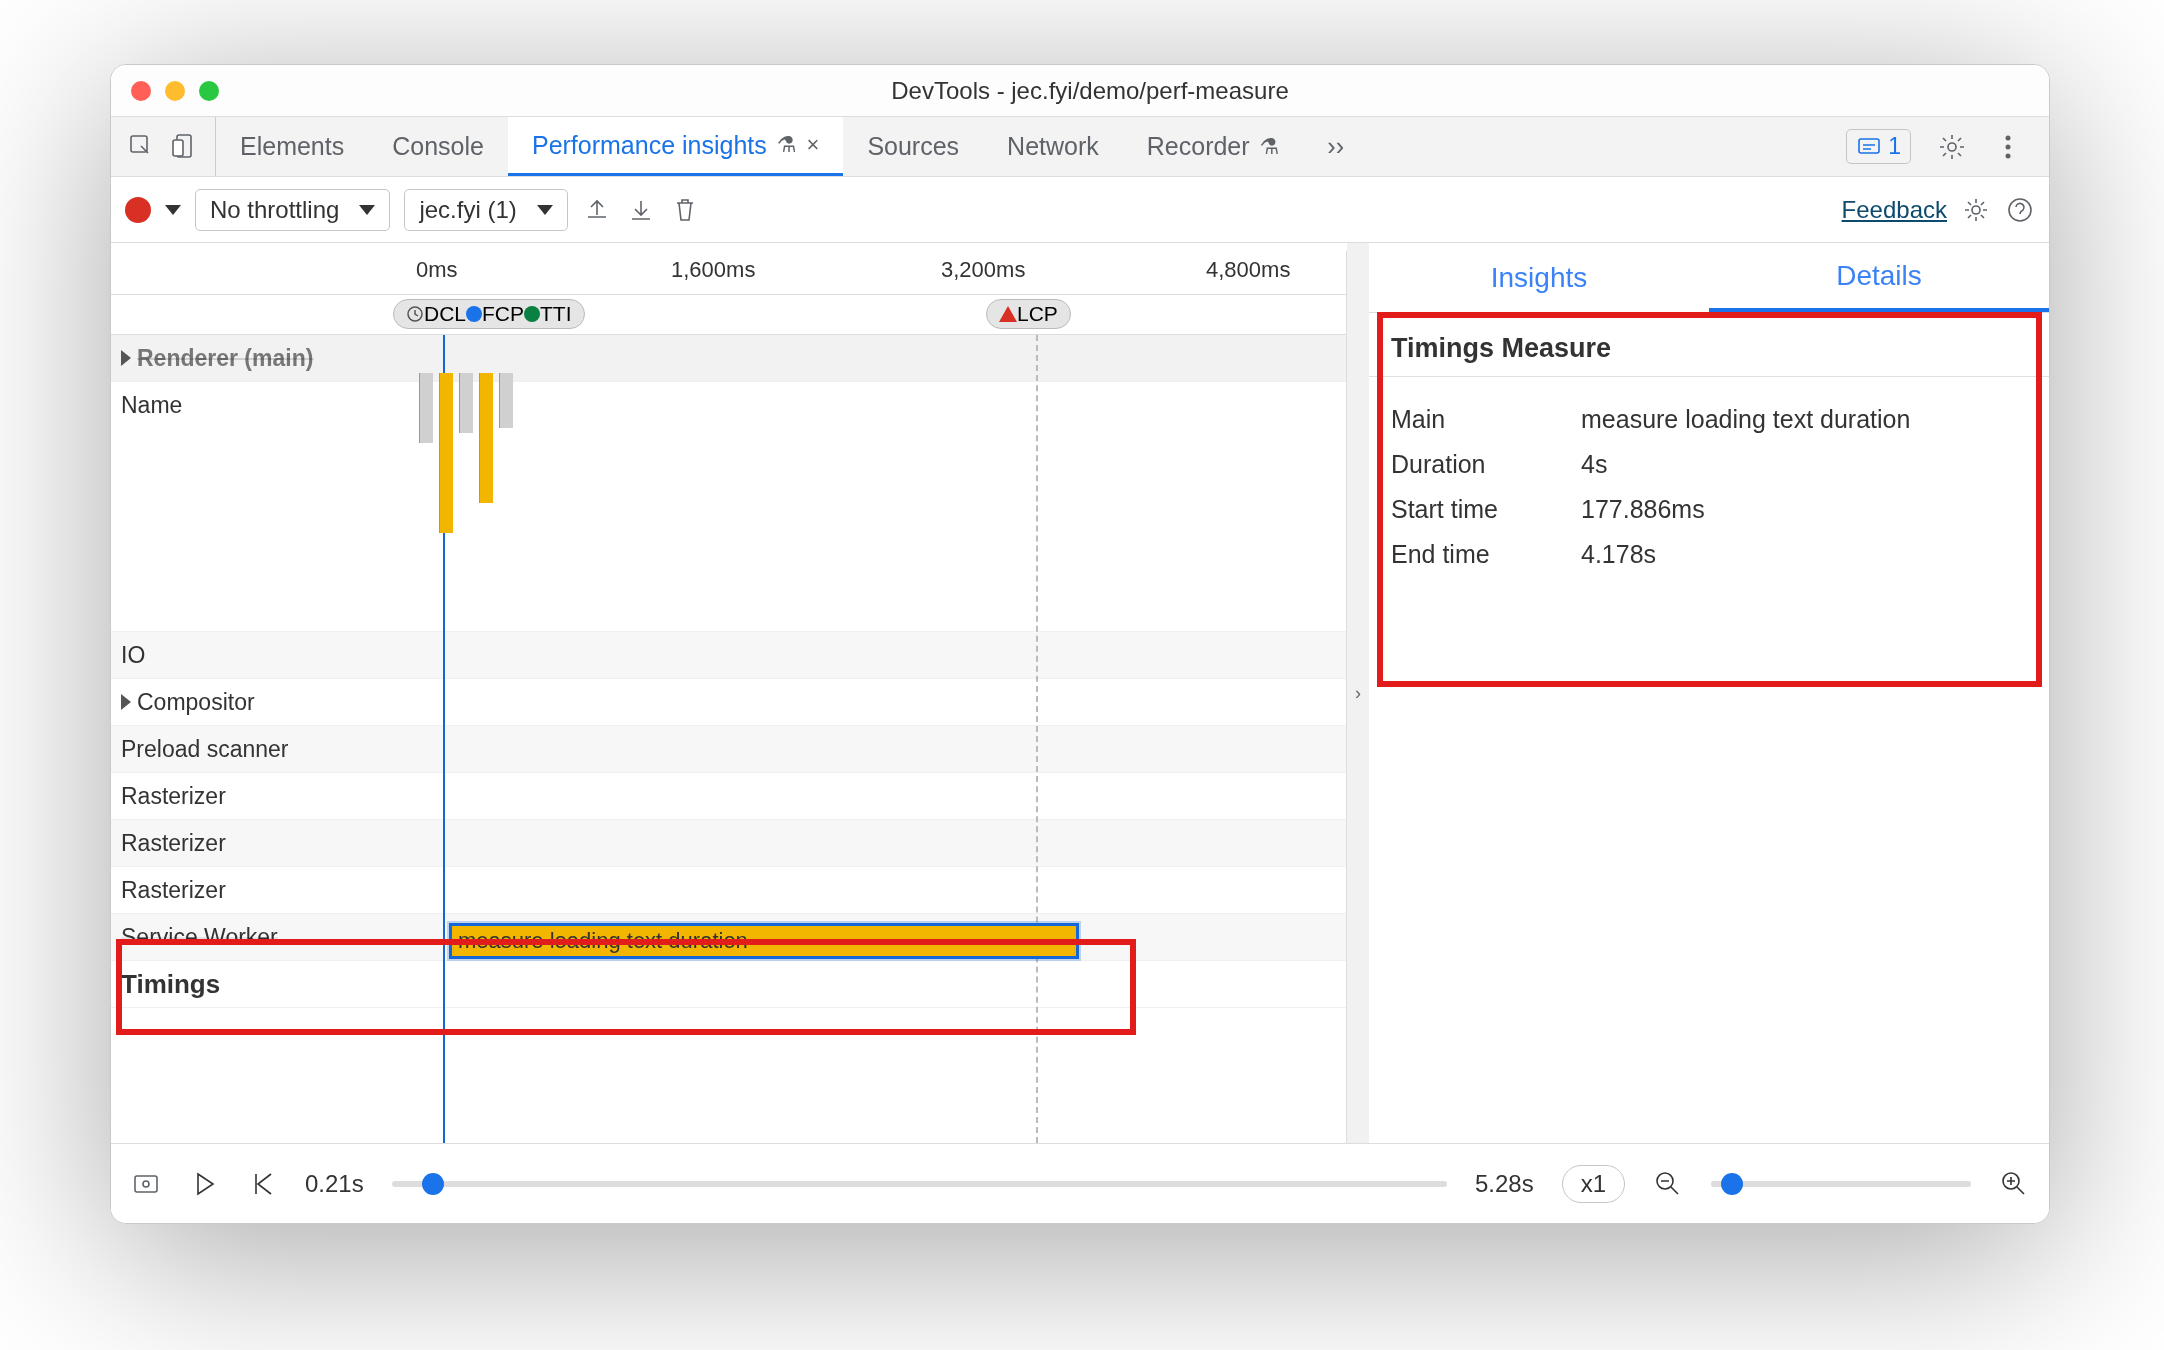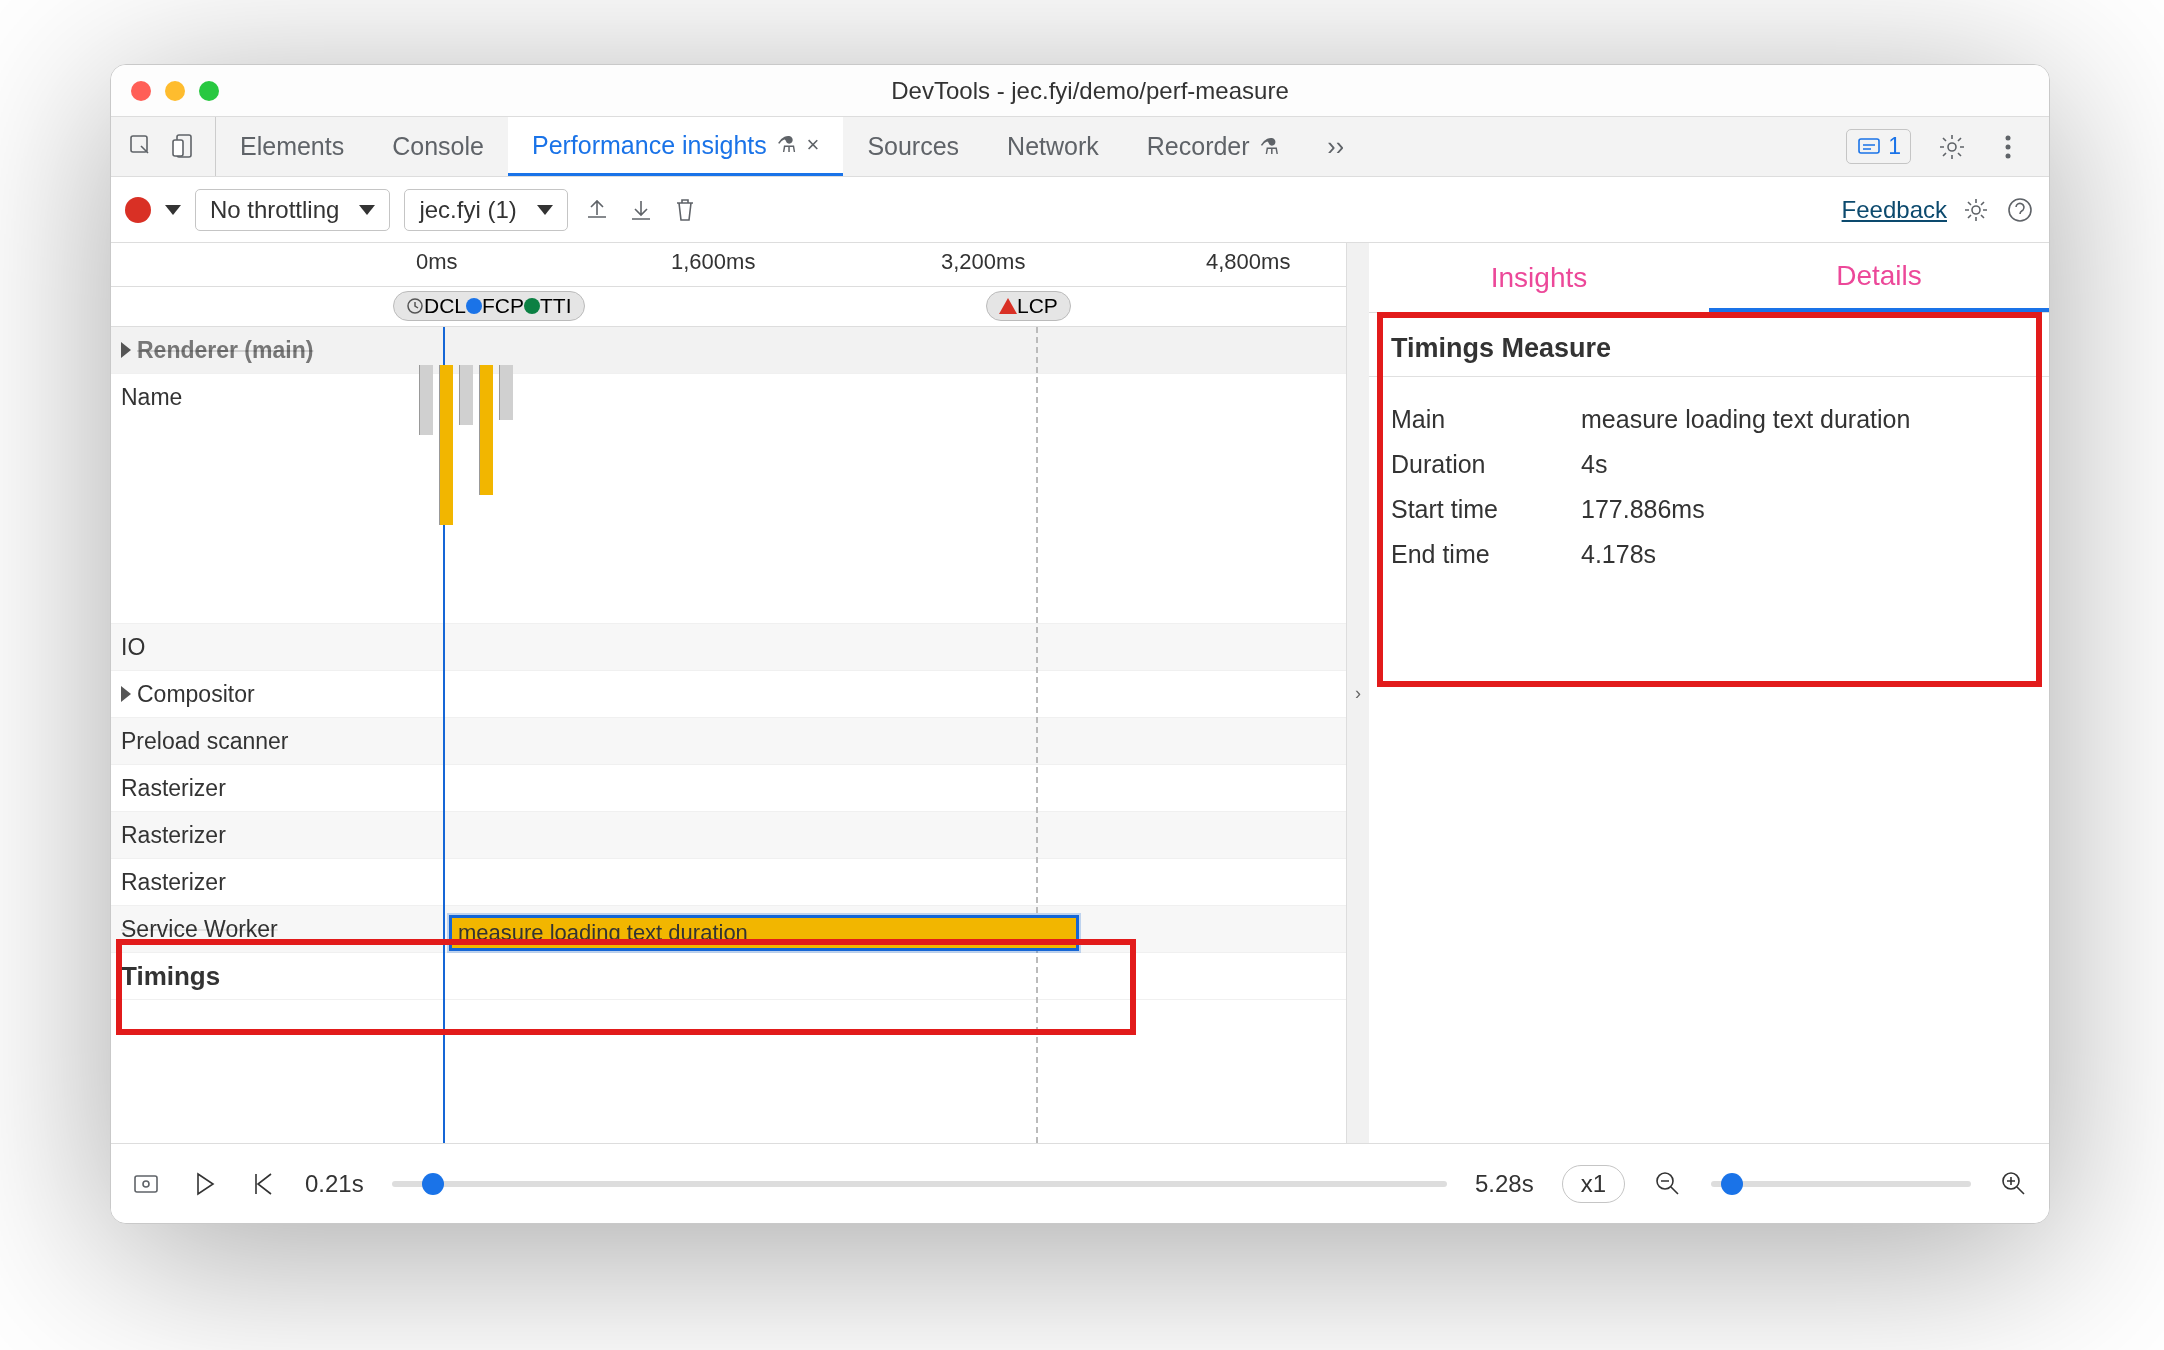--- a/index.html
+++ b/index.html
@@ -25,21 +25,21 @@
 .badge-btn { display:flex; align-items:center; gap:6px; border:1px solid #c5c5c5; border-radius:5px; padding:3px 9px; color:#1a73e8; font-size:23px; }
 
 .toolbar { height:66px; display:flex; align-items:center; padding:0 14px; border-bottom:1px solid #ddd; gap:14px; font-size:24px; color:#333; background:#fff; }
 .rec-btn { display:flex; align-items:center; gap:8px; }
 .rec-dot { width:26px; height:26px; border-radius:50%; background:#d93025; }
 .select-box { border:1px solid #c5c5c5; border-radius:5px; padding:6px 14px; display:flex; align-items:center; gap:20px; }
 .toolbar .spacer { flex:1; }
 .feedback { text-decoration:underline; color:#0c4a6e; }
 
 .content { flex:1; display:flex; position:relative; overflow:hidden; }
-.timeline { flex:1; position:relative; display:flex; flex-direction:column; border-right:1px solid #ddd; }
+.timeline { flex:1; position:relative; display:flex; flex-direction:column; border-right:1px solid #ddd;margin-top:8px; }
 .ruler { height:44px; border-bottom:1px solid #ddd; position:relative; font-size:22px; color:#333; }
 .ruler .tick { position:absolute; top:6px; }
 .markers-row { height:40px; border-bottom:1px solid #ddd; position:relative; }
 .marker-pill { position:absolute; top:4px; border:1px solid #bbb; border-radius:18px; padding:2px 12px; font-size:21px; display:flex; align-items:center; background:#e5e5e5; }
 .mdot { width:16px; height:16px; border-radius:50%; }
 .mdot.blue{background:#1a73e8;} .mdot.green{background:#0b8043;}
 .mtri { width:0;height:0;border-left:9px solid transparent;border-right:9px solid transparent;border-bottom:16px solid #d93025; }
 
 .tracks { flex:1; position:relative; overflow:hidden; background:#fff; }
 .track-row { height:47px; display:flex; align-items:center; font-size:23px; color:#333; border-bottom:1px solid #f0f0f0; padding-left:10px; }
@@ -56,21 +56,21 @@
 .vbar { width:14px; background:#d0d0d0; border-left:1px solid #999; }
 .vbar.y { background:#f2b600; }
 
 .timings-block { position:absolute; left:48px; height:36px; background:#f2b600; border:3px solid #1566d6; box-shadow:0 0 0 2px rgba(21,102,214,0.25); font-size:22px; color:#333; display:flex; align-items:center; padding-left:6px; }
 
 .side-scroll { width:22px; background:#f1f1f1; display:flex; align-items:center; justify-content:center; }
 .side-scroll .chev { font-size:18px; color:#666; }
 
 .details-panel { width:680px; display:flex; flex-direction:column; }
 .detail-tabs { height:70px; display:flex; border-bottom:1px solid #ddd; }
-.detail-tab { flex:1; display:flex; align-items:center; justify-content:center; font-size:28px; color:#ec4899; cursor:pointer; }
+.detail-tab { flex:1; display:flex; align-items:center; justify-content:center; font-size:28px; color:#3b82f6; cursor:pointer; }
 .detail-tab.active { border-bottom:4px solid #1a73e8; }
 
 .detail-body { padding:20px 22px; position:relative; font-size:25px; color:#333; }
 .detail-body h3 { font-size:27px; font-weight:700; margin-bottom:6px; }
 .detail-body hr { border:none; border-top:1px solid #e0e0e0; margin:12px -22px 20px; }
 .kv-row { display:flex; padding:8px 0; }
 .kv-row .k { width:190px; color:#333; }
 .kv-row .v { color:#333; }
 
 .red-box { position:absolute; border:6px solid #e21b1b; }

